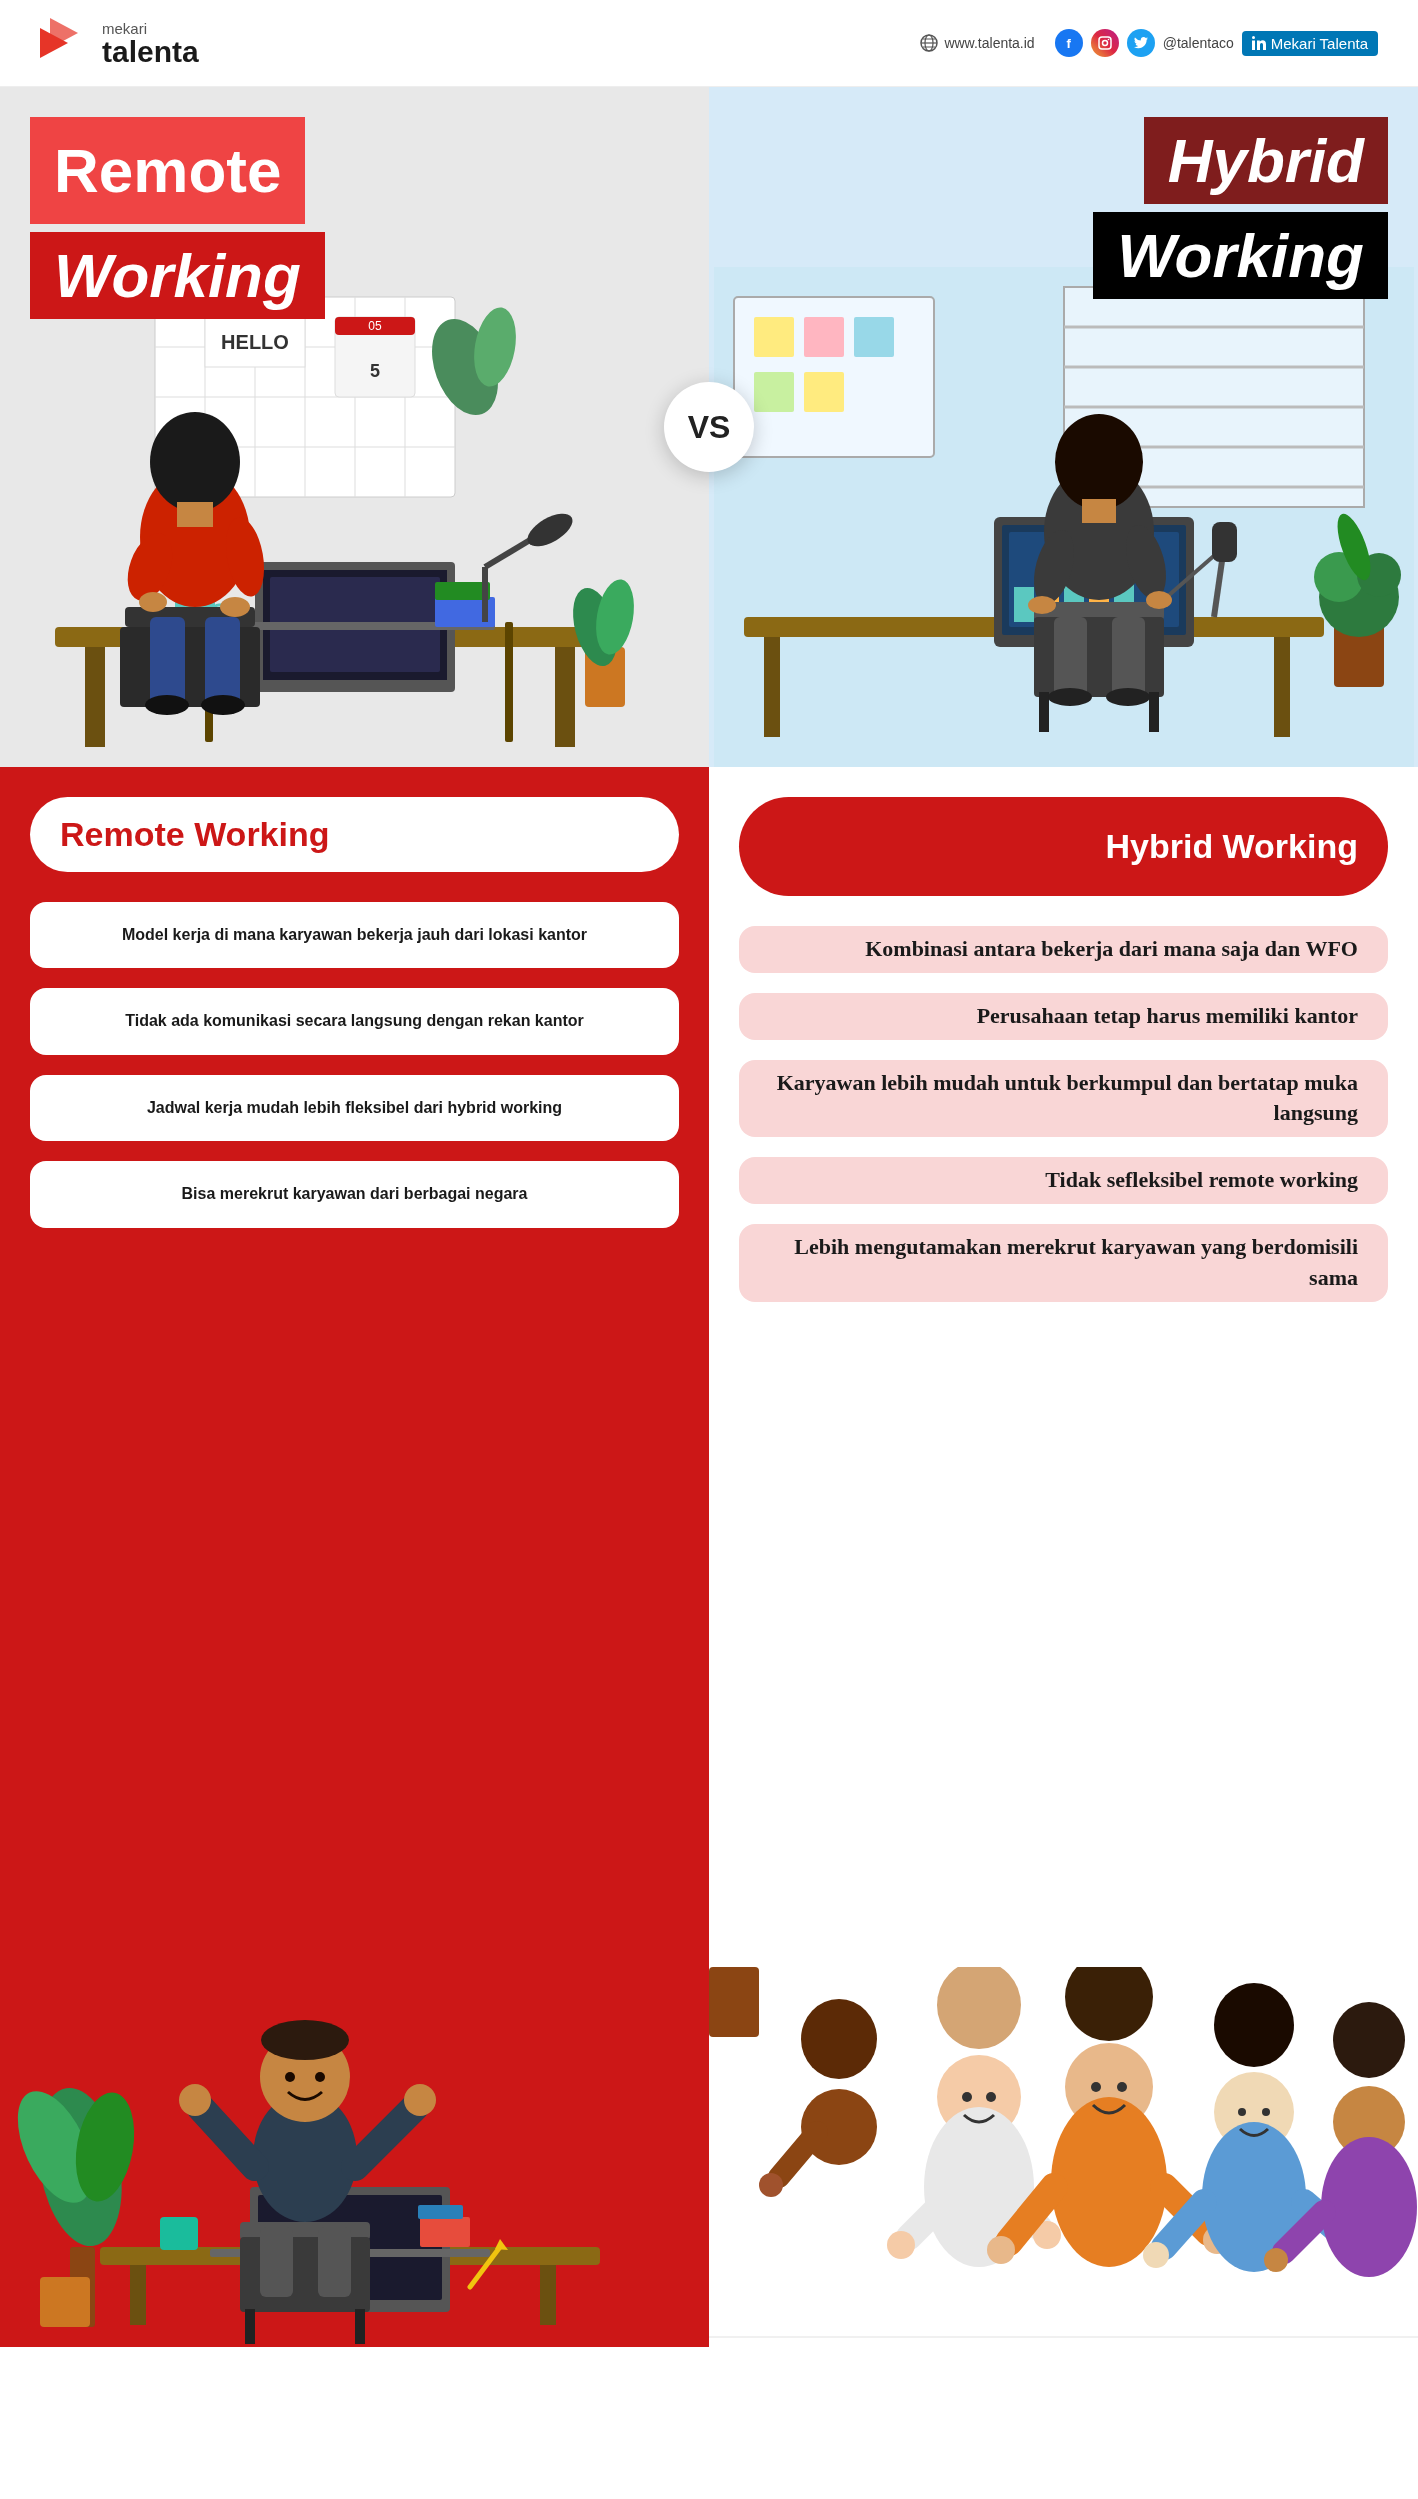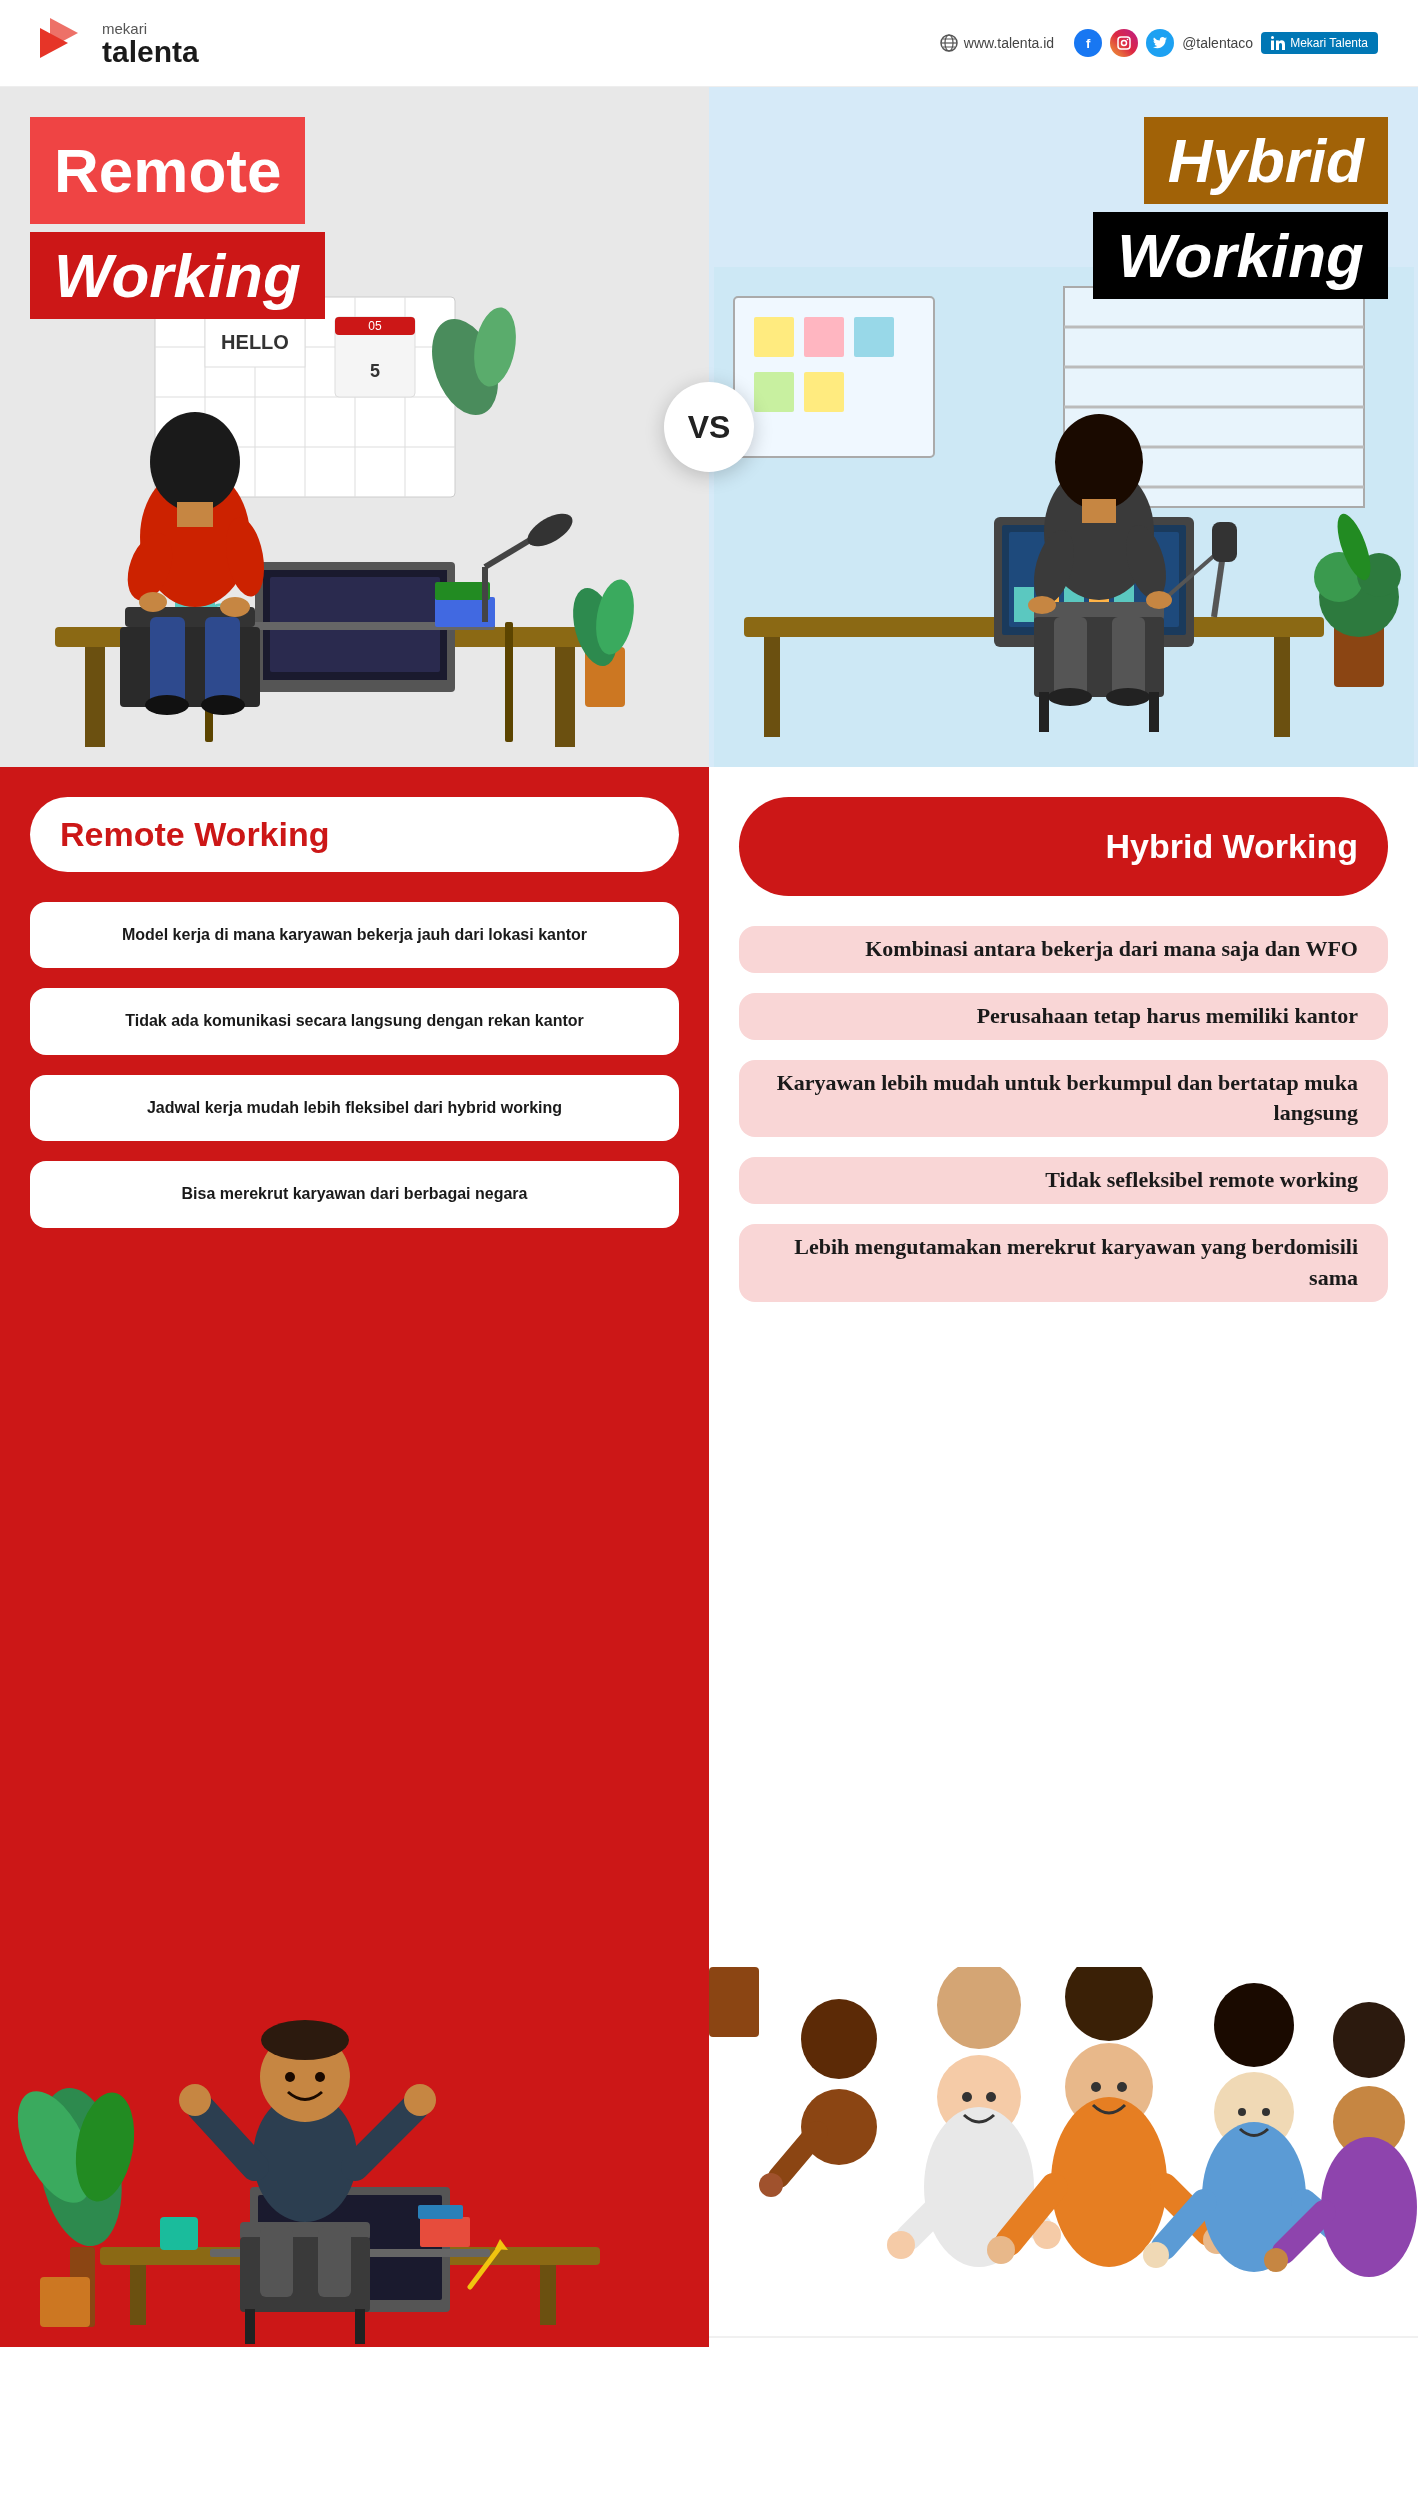--- a/index.html
+++ b/index.html
@@ -72,21 +72,21 @@
     .social-icon.twitter { background: #1da1f2; }
     .social-handle {
       color: #444;
       font-size: 14px;
     }
     .linkedin-text {
       background: #0077b5;
       color: #fff;
       padding: 4px 10px;
       border-radius: 4px;
-      font-size: 12px;
+      font-size: 15px;
       display: flex;
       align-items: center;
       gap: 5px;
       justify-content: space-between;
     }
 
     
     .hero {
       display: flex;
       height: 680px;
@@ -129,21 +129,21 @@
       display: inline-block;
     }
     .title-badge-hybrid {
       position: absolute;
       top: 30px;
       right: 30px;
       z-index: 10;
       text-align: right;
     }
     .title-badge-hybrid .line1 {
-      background: #a16207;
+      background: #7f1d1d;
       color: #fff;
       font-size: 62px;
       font-weight: 900;
       font-style: italic;
       padding: 8px 24px;
       display: inline-block;
       margin-bottom: 8px;
     }
     .title-badge-hybrid .line2 {
       background: #000;

